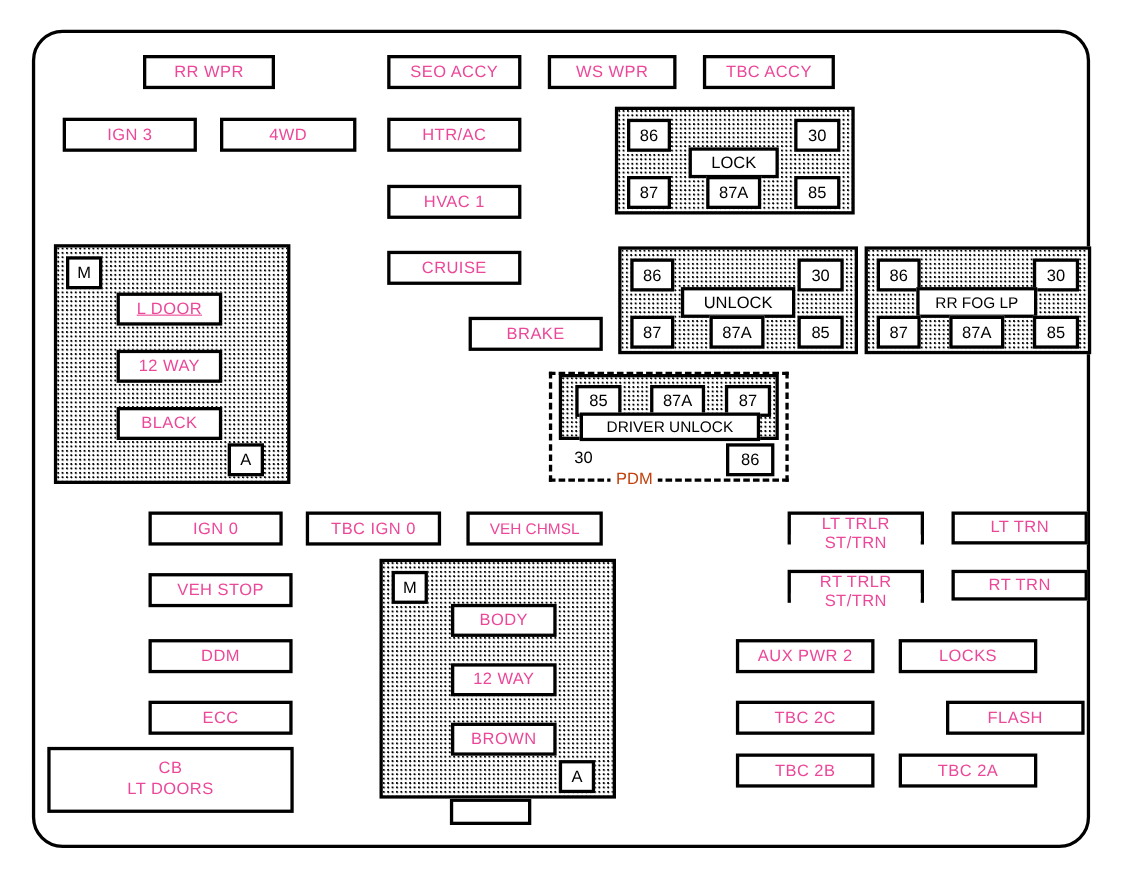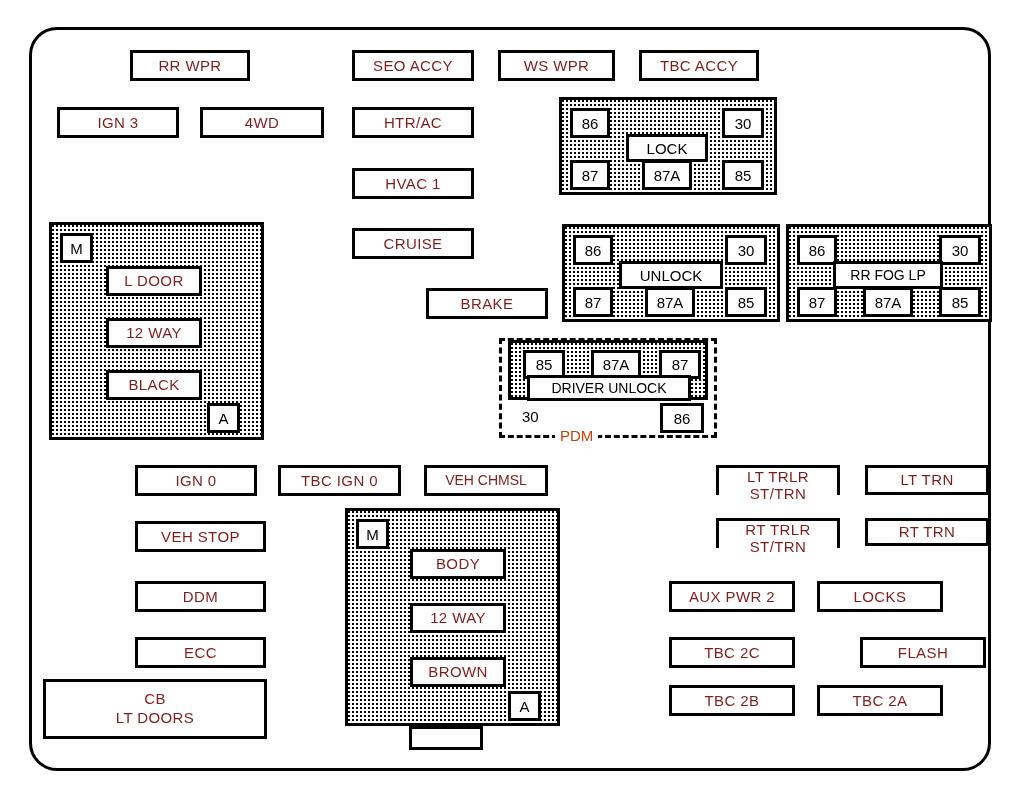--- a/index.html
+++ b/index.html
@@ -29,21 +29,21 @@
     background: #ffffff;
     box-sizing: border-box;
   }
 
   
   .fuse {
     position: absolute;
     box-sizing: border-box;
     border: 3px solid #000;
     background: #ffffff;
-    color: #7f1d1d;
+    color: #ec4899;
     display: flex;
     align-items: center;
     justify-content: center;
     text-align: center;
     font-size: 15px;
     letter-spacing: 0.4px;
     line-height: 1.05;
     white-space: nowrap;
   }
   .fuse.tight { font-size: 14px; letter-spacing: 0px; }
@@ -291,21 +291,21 @@
   </div>
 
   <div class="pdm-label" style="left:555px; top:427px;">
     <span>PDM</span>
   </div>
 
   <div class="module" style="left:49px; top:222px; width:215px; height:218px;">
     <div class="marker" style="left:8px; top:8px; width:33px; height:30px;">
       <span>M</span>
     </div>
-    <div class="fuse" style="left:54px; top:41px; width:96px; height:30px;">
+    <div class="fuse" style="left:54px; top:41px; width:96px; height:30px;text-decoration:underline;">
       <span>L DOOR</span>
     </div>
     <div class="fuse" style="left:54px; top:93px; width:96px; height:30px;">
       <span>12 WAY</span>
     </div>
     <div class="fuse" style="left:54px; top:145px; width:96px; height:30px;">
       <span>BLACK</span>
     </div>
     <div class="marker" style="left:155px; top:178px; width:33px; height:30px;">
       <span>A</span>

